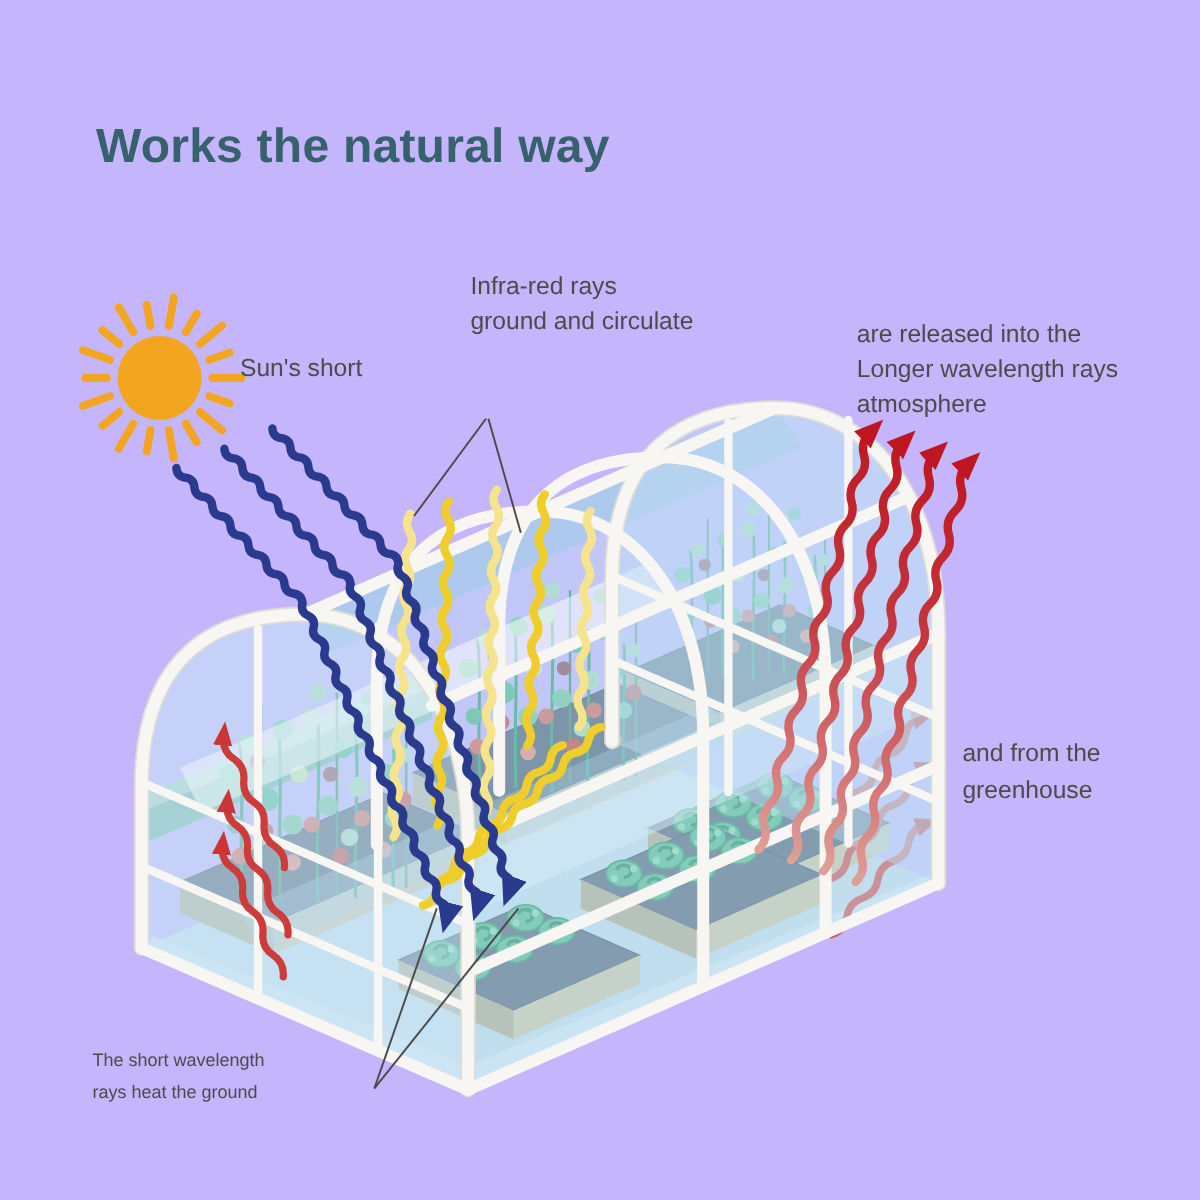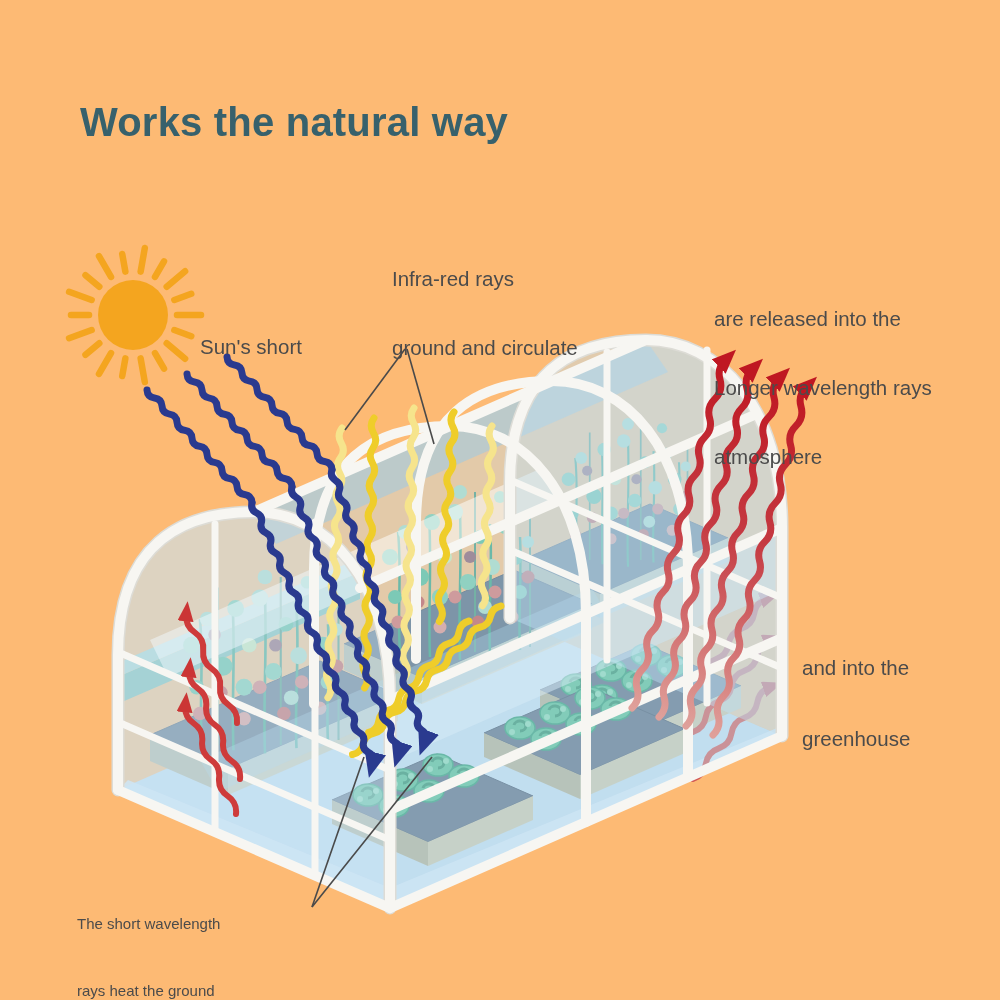--- a/index.html
+++ b/index.html
@@ -1,21 +1,21 @@
 <!DOCTYPE html>
 <html><head>
 <meta charset="utf-8">
 <style>
   html,body{margin:0;padding:0;background:#ffffff;}
-  .stage{position:relative;width:1000px;height:1000px;background:#fdba74;overflow:hidden;
+  .stage{position:relative;width:1000px;height:1000px;background:#c4b5fd;overflow:hidden;
          font-family:"Liberation Sans",sans-serif;}
   .title{position:absolute;left:80px;top:100px;margin:0;font-size:40px;font-weight:700;
          color:#37616C;letter-spacing:0.2px;font-family:"Liberation Sans",sans-serif;}
   .ann{position:absolute;font-size:20.5px;line-height:29px;color:#4B4B4B;}
-  .ann div{white-space:nowrap;margin-top:40px;}
+  .ann div{white-space:nowrap;}
   .ann.warm{line-height:31px;}
   .ann.short{line-height:27px;font-size:15px;}
   svg{position:absolute;left:0;top:0;}
 </style>
 </head>
 <body>
 
 <div class="stage">
 
 <svg width="1000" height="1000" viewBox="0 0 1000 1000">
@@ -286,21 +286,21 @@
   <div>ground and circulate</div>
 </div>
 
 <div class="ann" style="left:714px;top:264px;width:250px">
   <div>are released into the</div>
   <div>Longer wavelength rays</div>
   <div>atmosphere</div>
 </div>
 
 <div class="ann warm" style="left:802px;top:612px;width:170px">
-  <div>and into the</div>
+  <div>and from the</div>
   <div>greenhouse</div>
 </div>
 
 <div class="ann short" style="left:77px;top:870px;width:250px">
   <div>The short wavelength</div>
   <div>rays heat the ground</div>
 </div>
 
 </div>
 

